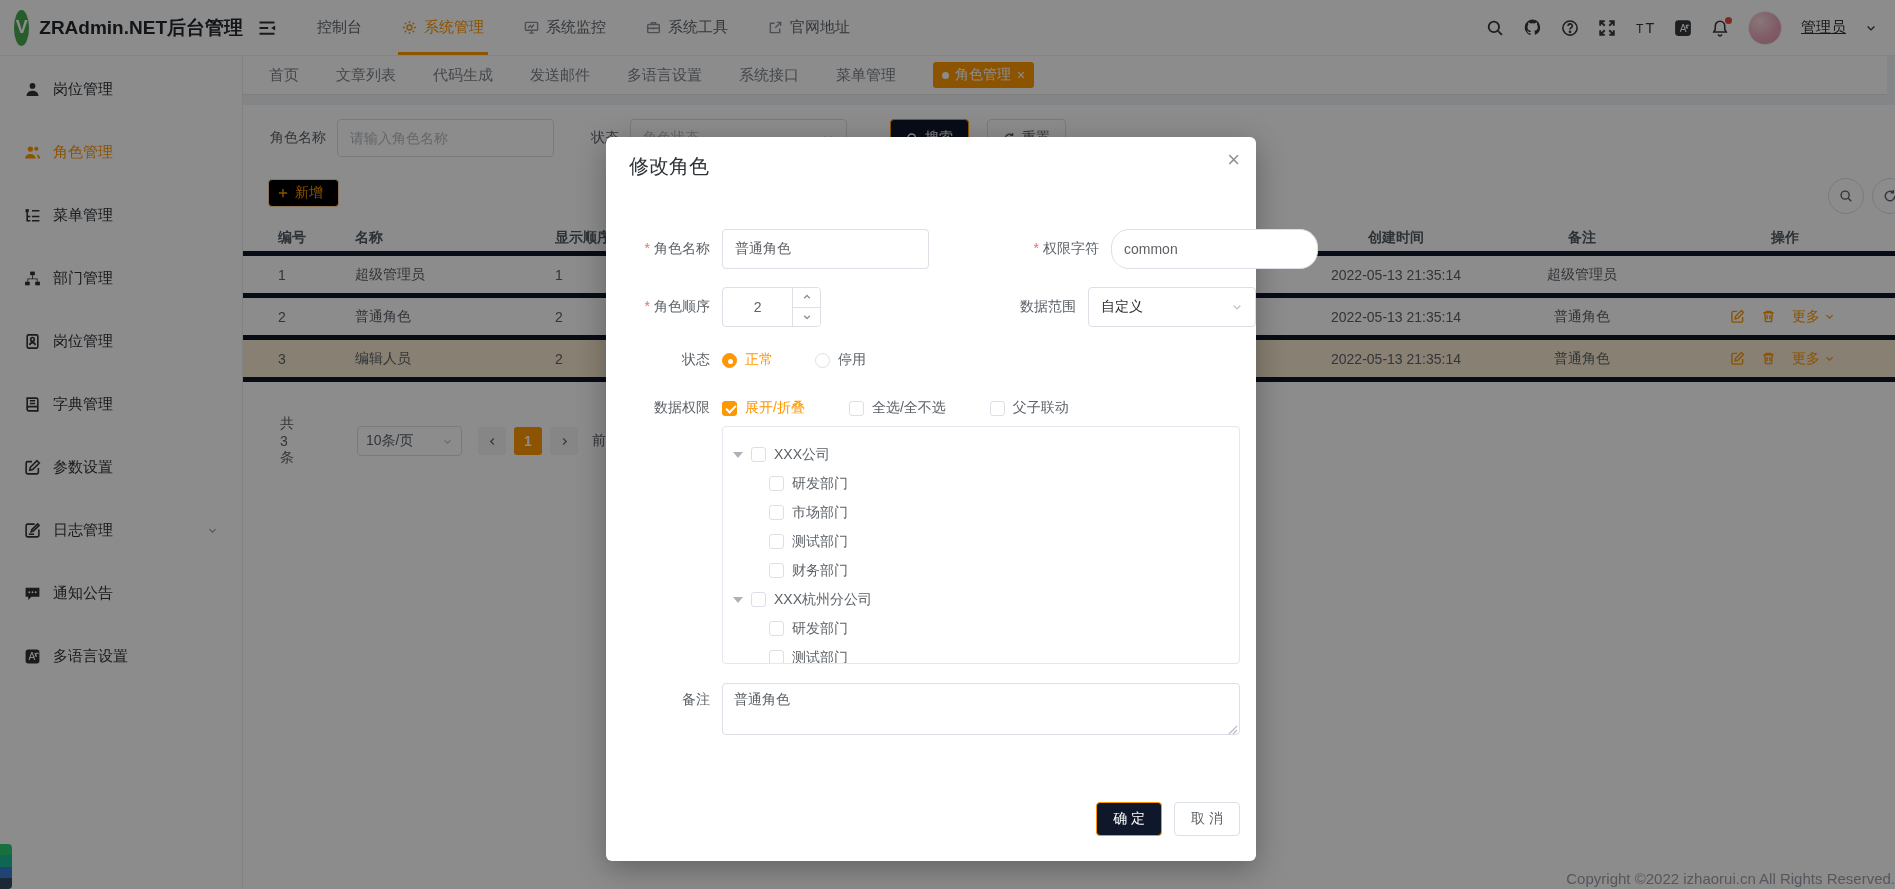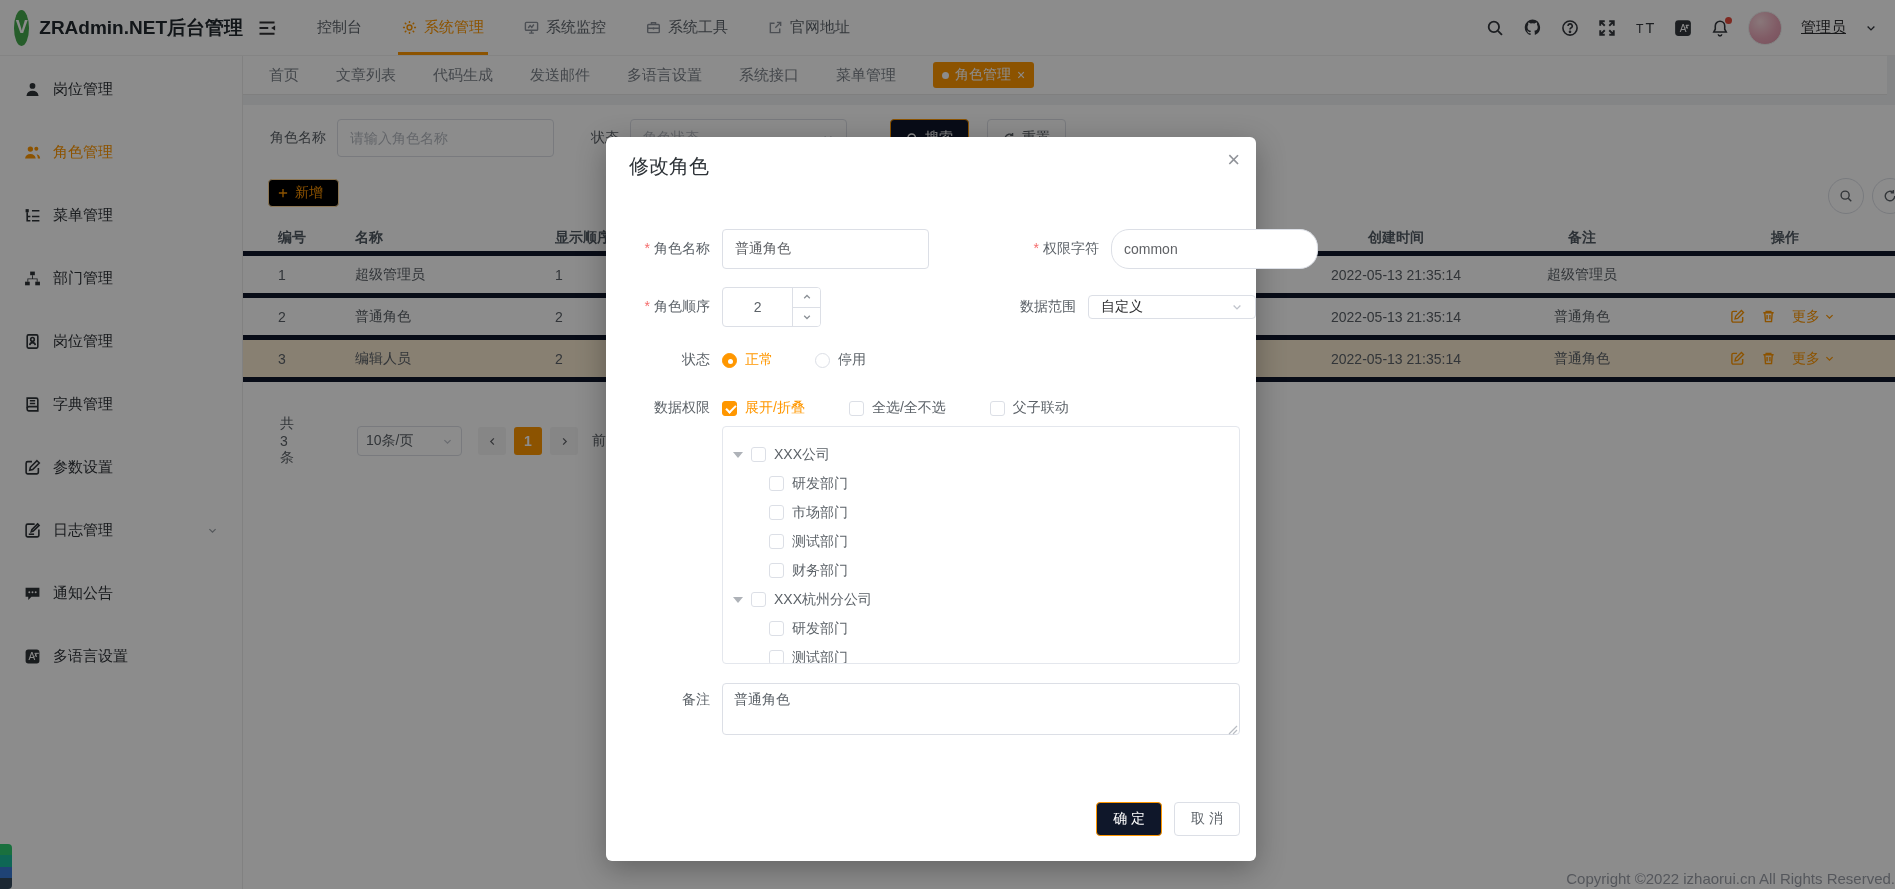--- a/index.html
+++ b/index.html
@@ -555,21 +555,21 @@
           </span>
           <span class="spin">
             <svg width="10" height="10" viewBox="0 0 16 16" fill="none" stroke="currentColor" stroke-width="2">
                 <path d="M3.5 6L8 10.5L12.5 6"></path>
               </svg>
           </span>
         </span>
       </div>
       <span class="flabel" style="width:255px;">数据范围</span>
       <span class="gap"></span>
-      <div class="sel" style="width:222px; height:24px;">
+      <div class="sel" style="width:222px; height:40px;">
         <span>自定义</span>
         <svg width="12" height="12" viewBox="0 0 16 16" fill="none" stroke="#c0c4cc" stroke-width="1.8">
           <path d="M3.5 6l4.5 4.5L12.5 6"></path>
         </svg>
       </div>
     </div>
 
     <div class="frow" style="top:206px; height:34px; width:100%;">
       <span class="flabel">状态</span>
       <span class="gap"></span>

